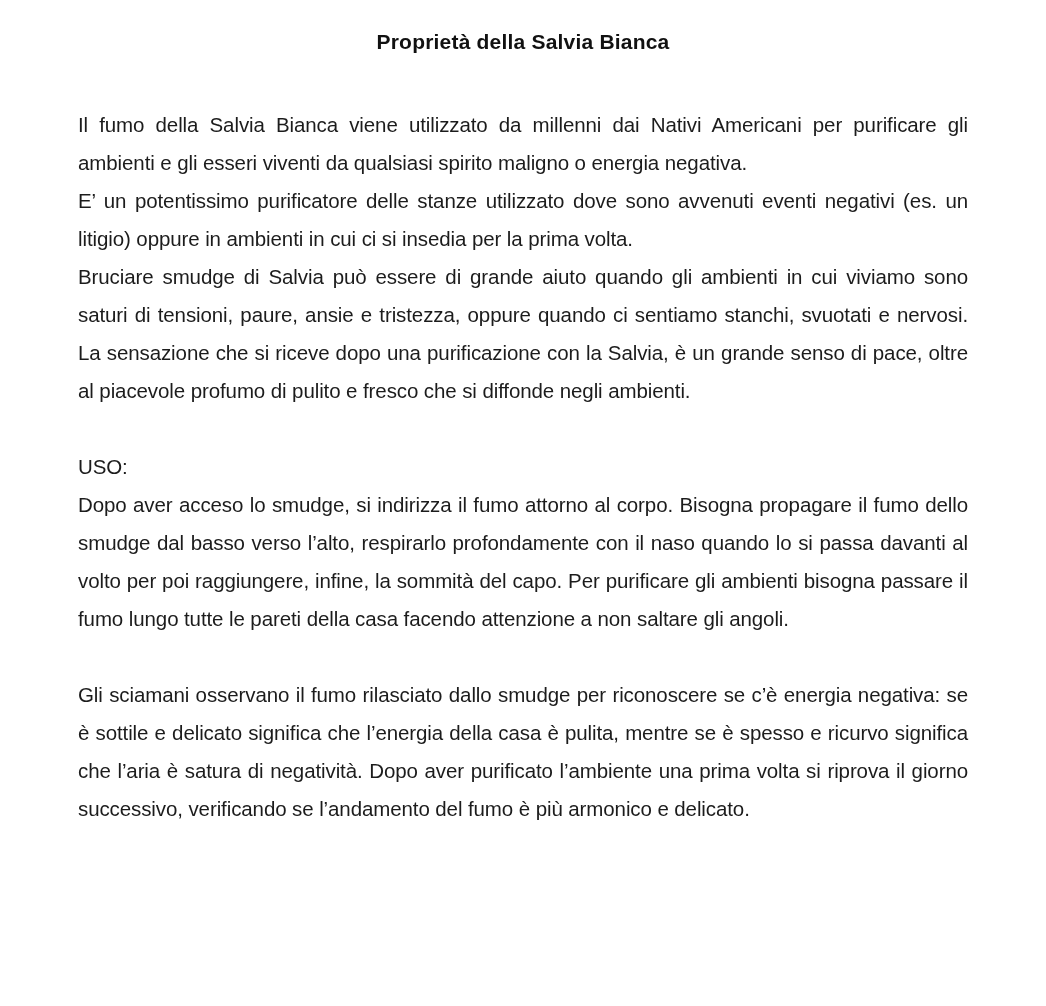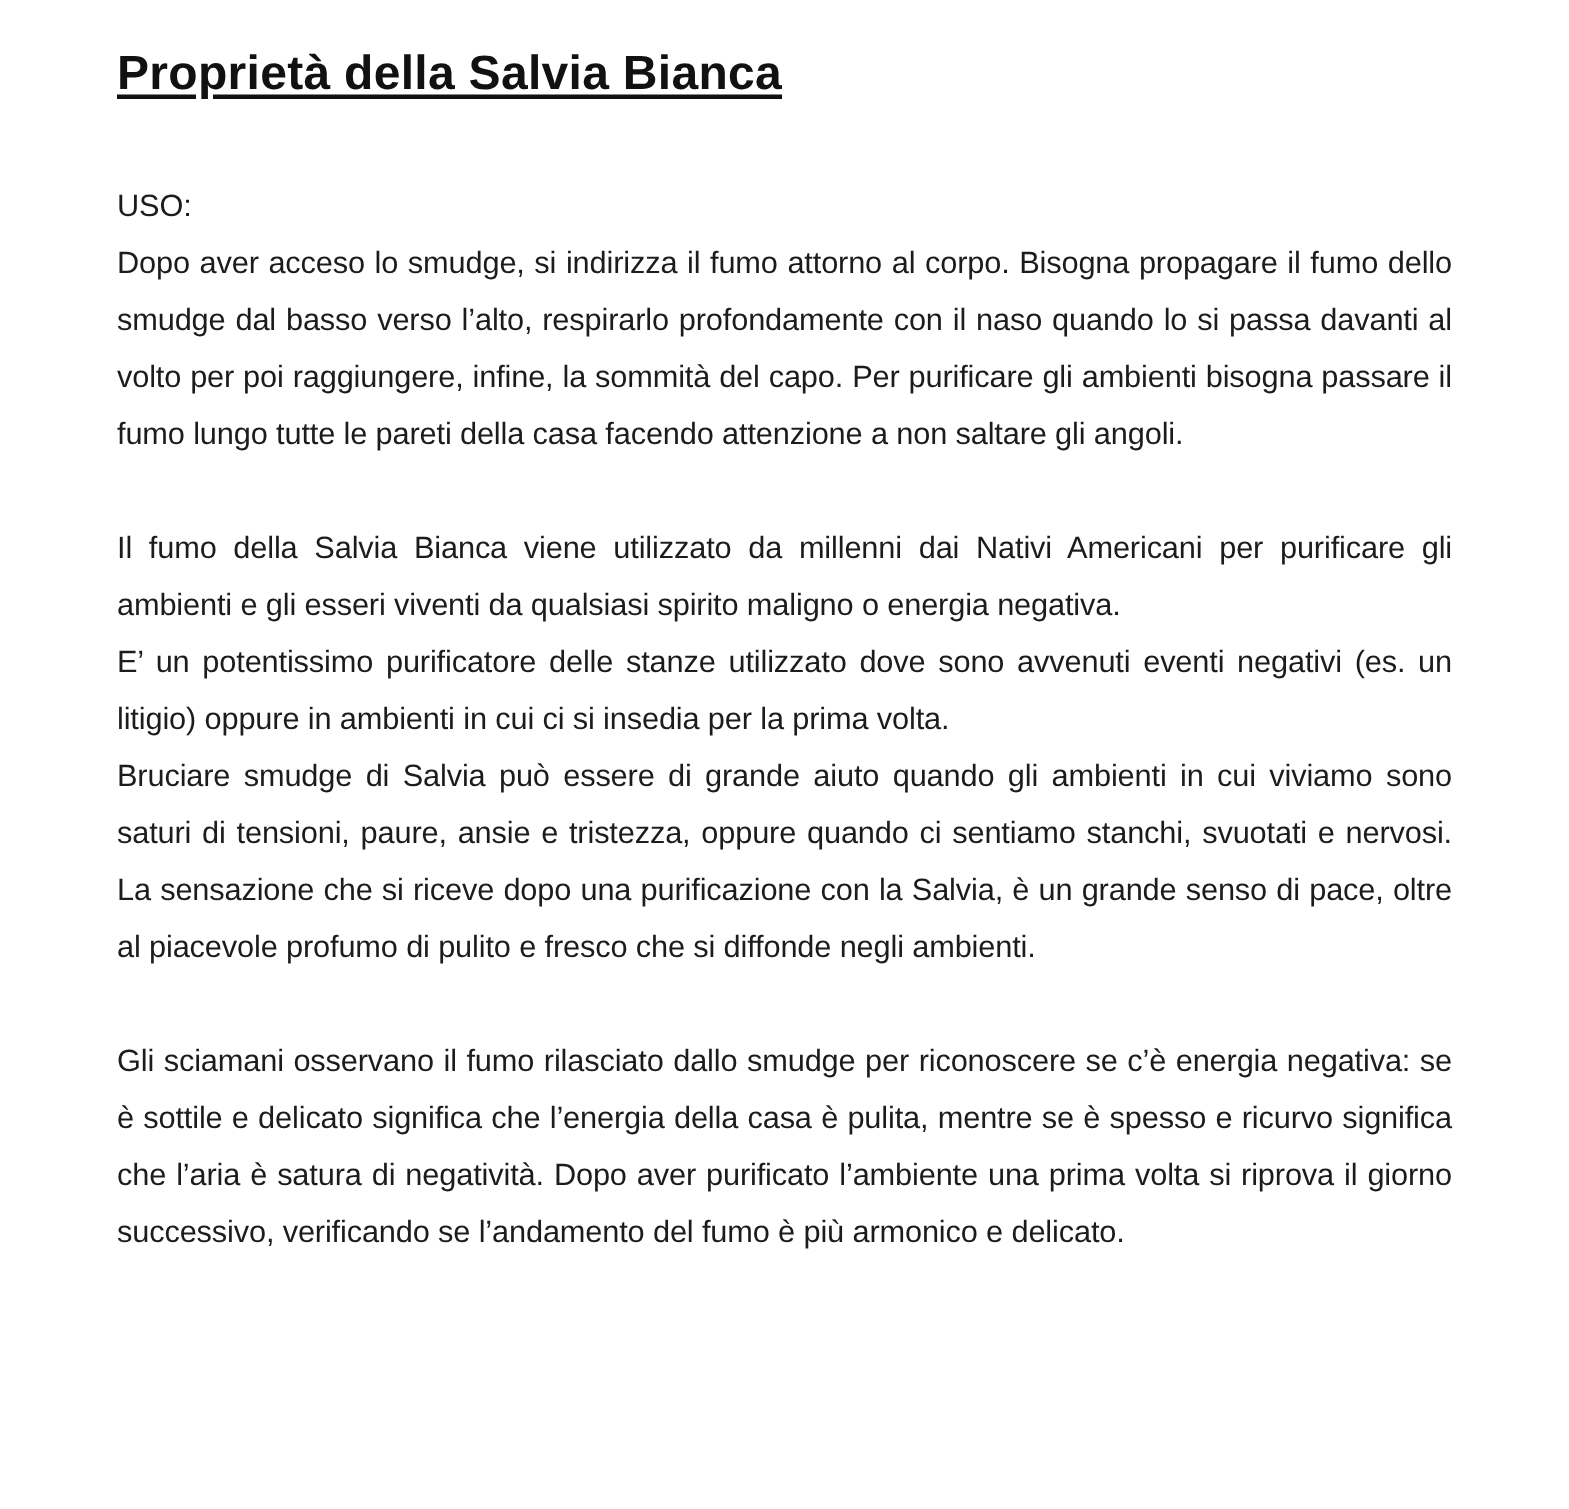--- a/index.html
+++ b/index.html
@@ -13,23 +13,23 @@
     height: 1006px;
     background: #ffffff;
     box-sizing: border-box;
     padding: 30px 78px 0 78px;
     font-family: "Liberation Sans", "DejaVu Sans", sans-serif;
     color: #1c1c1c;
     overflow: hidden;
   }
   .doc-title {
     margin: 0 0 52px 0;
-    font-size: 32px;
+    text-align: center;
+    font-size: 21px;
     font-weight: bold;
-    text-decoration: underline;
     text-underline-offset: 4px;
     letter-spacing: 0.2px;
     color: #111111;
   }
   .block {
     margin: 0 0 38px 0;
   }
   .block p {
     margin: 0;
     font-size: 20.5px;
@@ -42,27 +42,27 @@
   }
 </style>
 </head>
 <body>
 
 <div class="page">
 
   <h1 class="doc-title">Proprietà della Salvia Bianca</h1>
 
   <div class="block">
-    <p class="section-heading">USO:</p>
-    <p>Dopo aver acceso lo smudge, si indirizza il fumo attorno al corpo. Bisogna propagare il fumo dello smudge dal basso verso l’alto, respirarlo profondamente con il naso quando lo si passa davanti al volto per poi raggiungere, infine, la sommità del capo. Per purificare gli ambienti bisogna passare il fumo lungo tutte le pareti della casa facendo attenzione a non saltare gli angoli.</p>
+    <p>Il fumo della Salvia Bianca viene utilizzato da millenni dai Nativi Americani per purificare gli ambienti e gli esseri viventi da qualsiasi spirito maligno o energia negativa.</p>
+    <p>E’ un potentissimo purificatore delle stanze utilizzato dove sono avvenuti eventi negativi (es. un litigio) oppure in ambienti in cui ci si insedia per la prima volta.</p>
+    <p>Bruciare smudge di Salvia può essere di grande aiuto quando gli ambienti in cui viviamo sono saturi di tensioni, paure, ansie e tristezza, oppure quando ci sentiamo stanchi, svuotati e nervosi. La sensazione che si riceve dopo una purificazione con la Salvia, è un grande senso di pace, oltre al piacevole profumo di pulito e fresco che si diffonde negli ambienti.</p>
   </div>
 
   <div class="block">
-    <p>Il fumo della Salvia Bianca viene utilizzato da millenni dai Nativi Americani per purificare gli ambienti e gli esseri viventi da qualsiasi spirito maligno o energia negativa.</p>
-    <p>E’ un potentissimo purificatore delle stanze utilizzato dove sono avvenuti eventi negativi (es. un litigio) oppure in ambienti in cui ci si insedia per la prima volta.</p>
-    <p>Bruciare smudge di Salvia può essere di grande aiuto quando gli ambienti in cui viviamo sono saturi di tensioni, paure, ansie e tristezza, oppure quando ci sentiamo stanchi, svuotati e nervosi. La sensazione che si riceve dopo una purificazione con la Salvia, è un grande senso di pace, oltre al piacevole profumo di pulito e fresco che si diffonde negli ambienti.</p>
+    <p class="section-heading">USO:</p>
+    <p>Dopo aver acceso lo smudge, si indirizza il fumo attorno al corpo. Bisogna propagare il fumo dello smudge dal basso verso l’alto, respirarlo profondamente con il naso quando lo si passa davanti al volto per poi raggiungere, infine, la sommità del capo. Per purificare gli ambienti bisogna passare il fumo lungo tutte le pareti della casa facendo attenzione a non saltare gli angoli.</p>
   </div>
 
   <div class="block">
     <p>Gli sciamani osservano il fumo rilasciato dallo smudge per riconoscere se c’è energia negativa: se è sottile e delicato significa che l’energia della casa è pulita, mentre se è spesso e ricurvo significa che l’aria è satura di negatività. Dopo aver purificato l’ambiente una prima volta si riprova il giorno successivo, verificando se l’andamento del fumo è più armonico e delicato.</p>
   </div>
 
 </div>
 
 </body></html>

